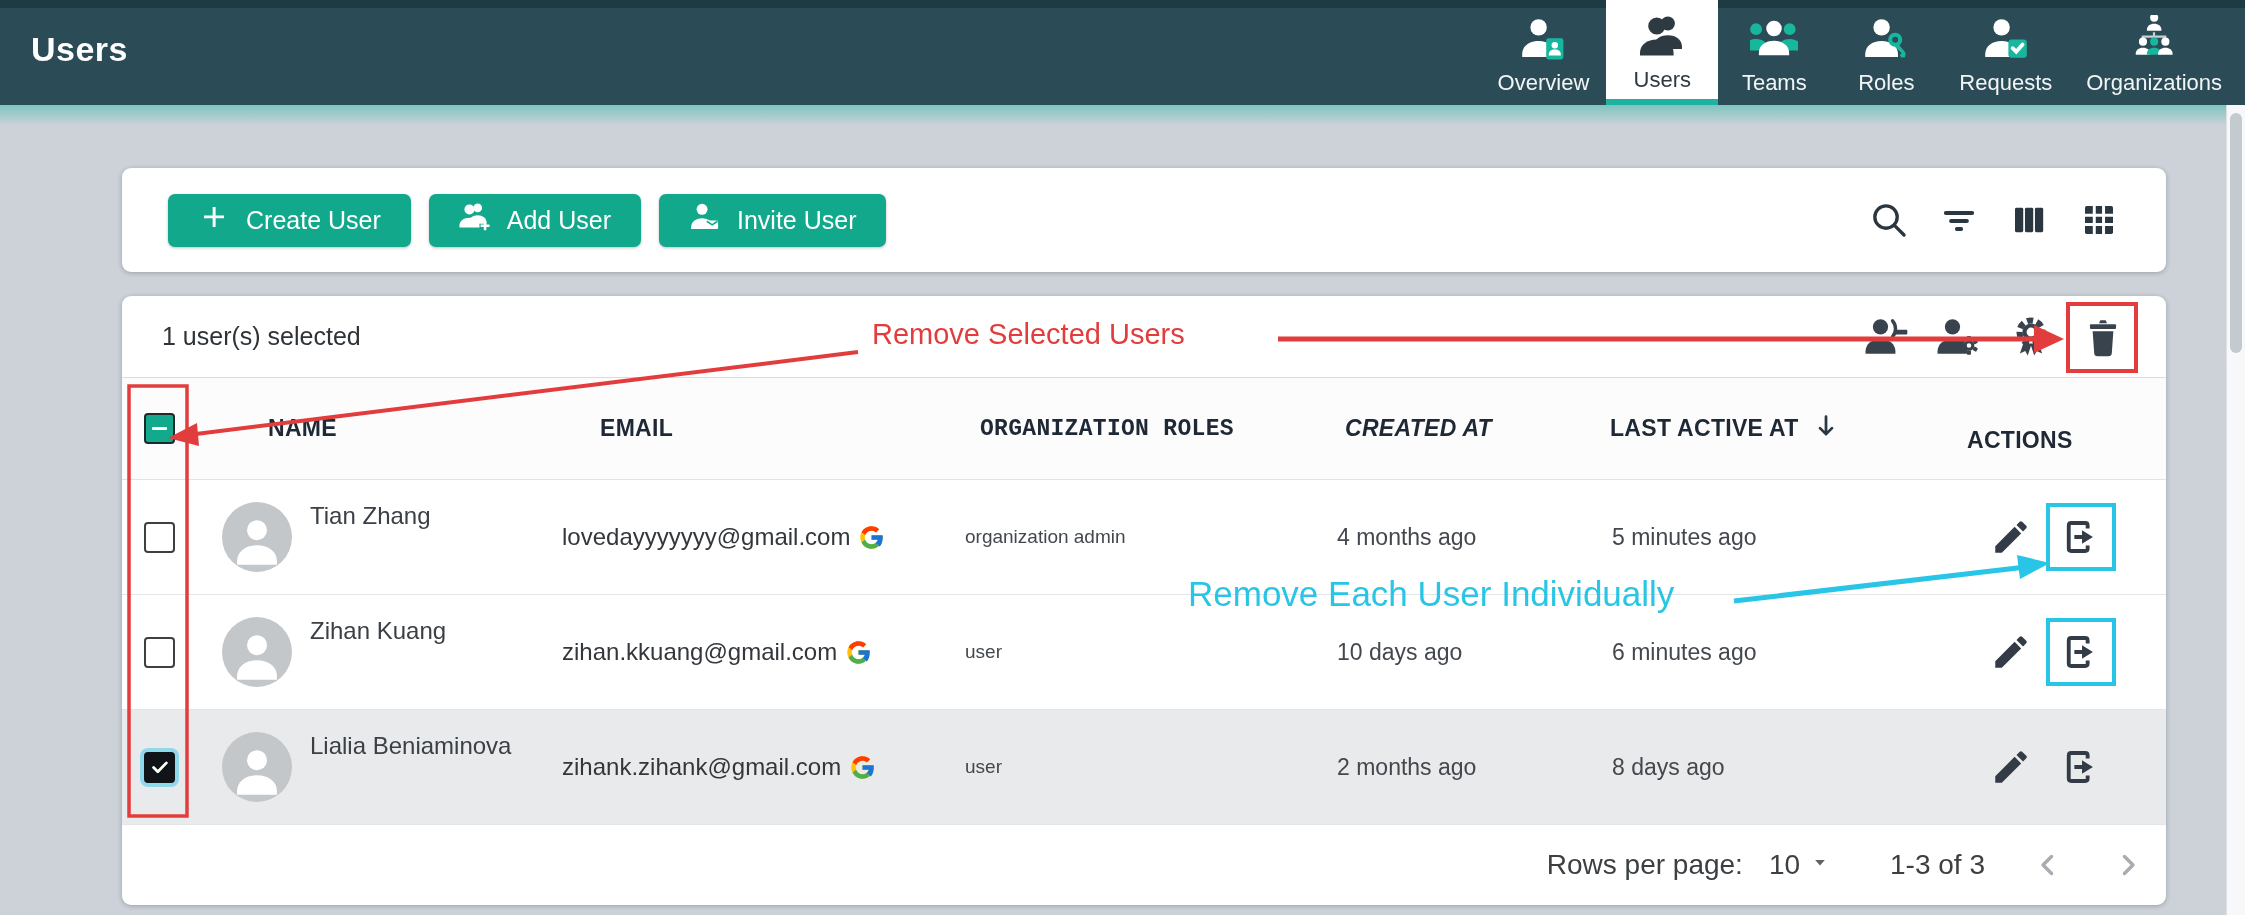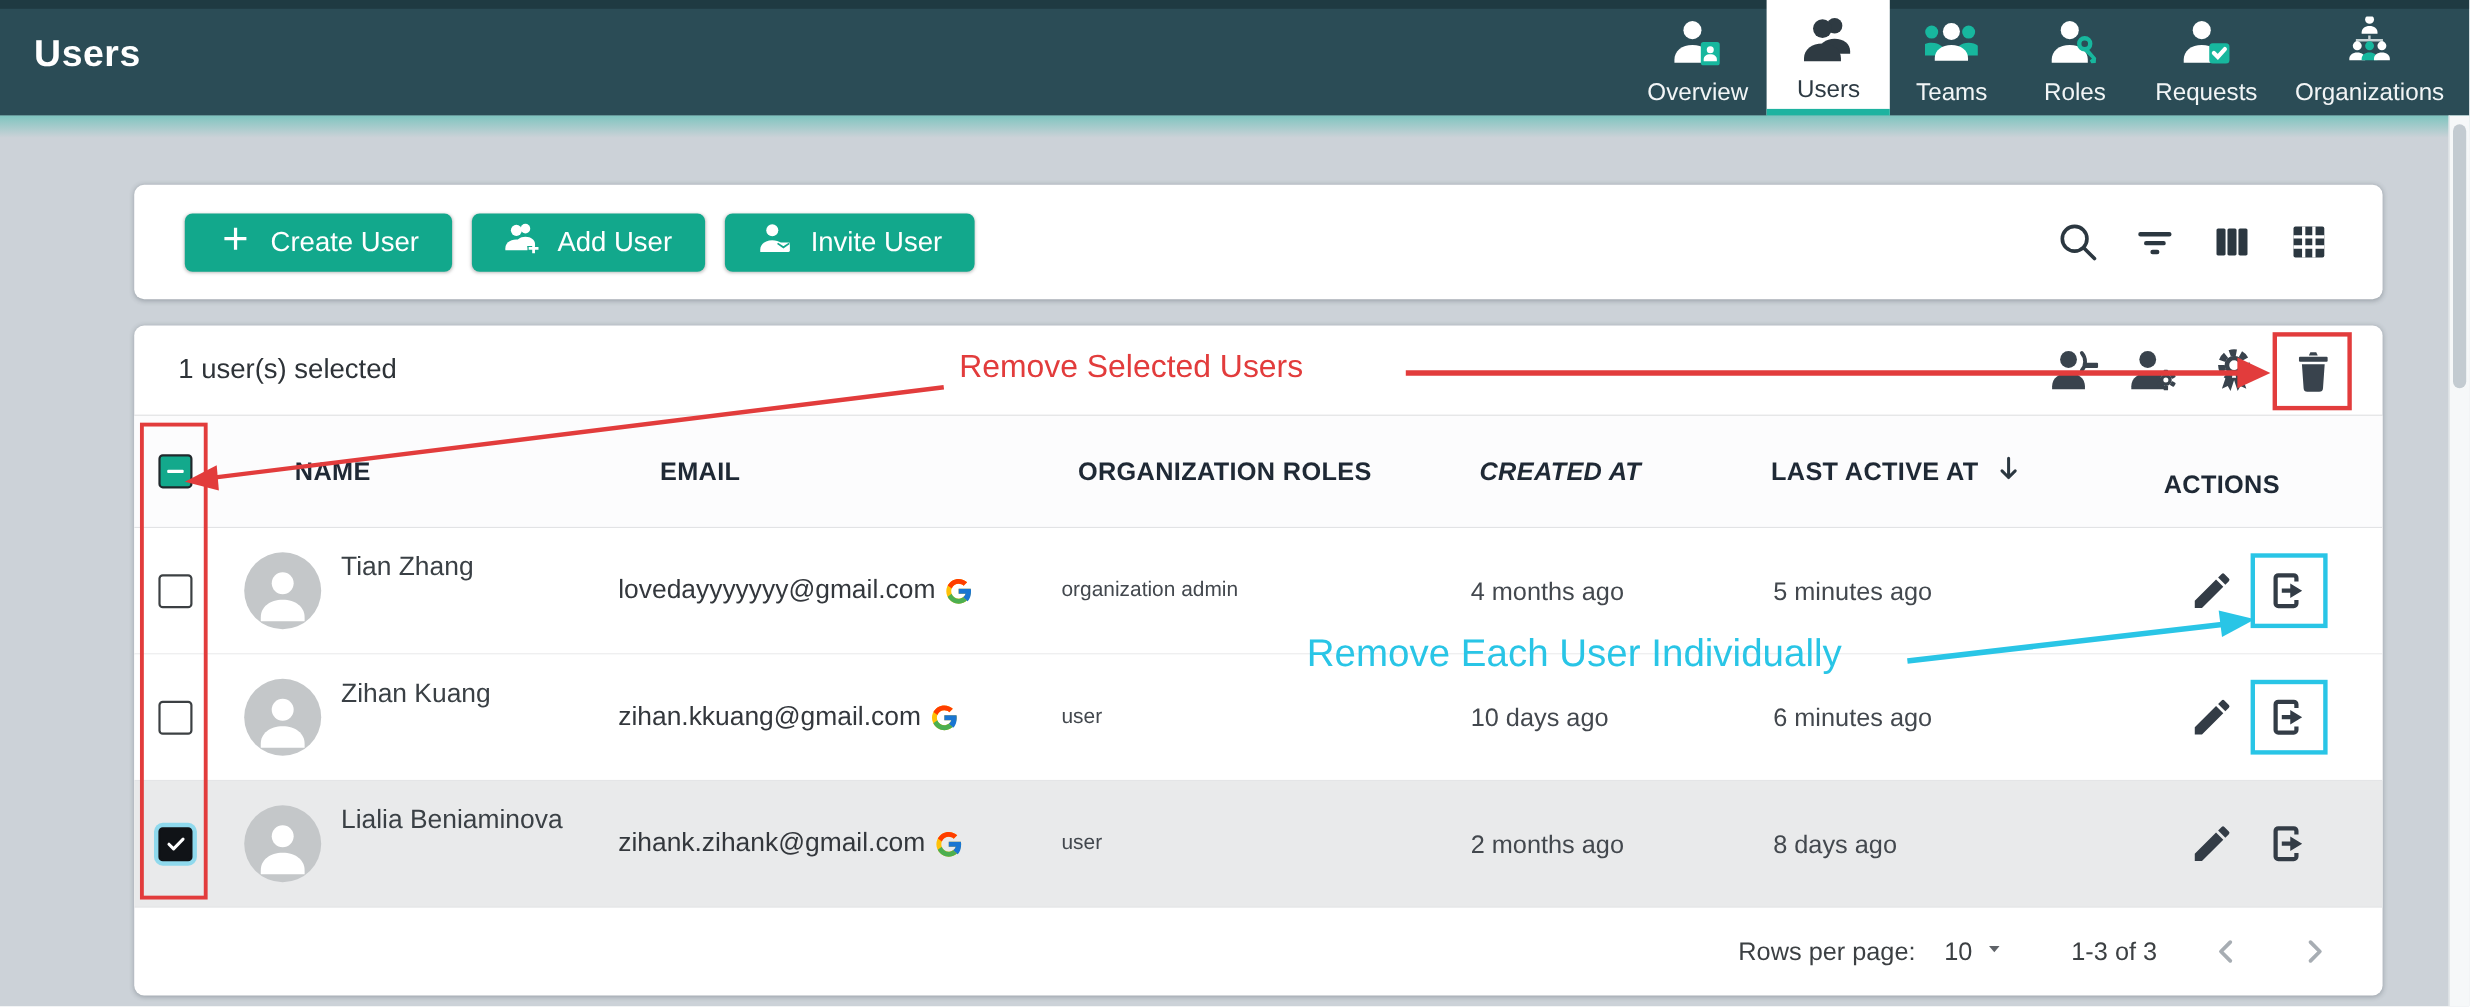--- a/index.html
+++ b/index.html
@@ -75,21 +75,21 @@
   .sel-icon { width:46px; height:46px; cursor:pointer; }
   .sel-icon svg { width:46px; height:46px; }
 
   .tgrid { display:grid; grid-template-columns:75px 365px 395px 380px 260px 360px 209px; align-items:center; }
   .thead {
     height:102px; background:#fcfcfd; border-bottom:1px solid #e2e3e5; flex:none;
     font-size:23px; font-weight:700; color:#1f2935; letter-spacing:.3px;
   }
   .thead .hc { display:flex; align-items:center; }
   .h-name  { padding-left:71px; } .h-email { padding-left:38px; }
-  .h-roles { padding-left:23px; } .h-created { padding-left:8px;font-style:italic; }
+  .h-roles { padding-left:23px;font-family:Liberation Mono, monospace; } .h-created { padding-left:8px;font-style:italic; }
   .h-last  { padding-left:13px; gap:12px; } .h-actions { padding-left:10px;margin-top:24px; }
   .sort-arrow svg { width:30px; height:30px; }
 
   .trow { height:115px; border-bottom:1px solid #e4e5e7; background:#fff; }
   .trow.selected { background:#e9eaeb; }
   .cb-cell { display:flex; justify-content:center; }
   .checkbox {
     width:31px; height:31px; border:2.5px solid #3c4043; border-radius:4px;
     background:#fff; cursor:pointer; display:flex; align-items:center; justify-content:center;
   }
@@ -109,21 +109,21 @@
   .g-icon svg { width:27px; height:27px; display:block; }
   .role-cell { padding-left:8px; font-size:19px; color:#43484e; }
   .created-cell { font-size:23px; color:#43484e; }
   .last-cell { padding-left:15px; font-size:23px; color:#43484e; }
   .actions-cell { display:flex; align-items:center; gap:28px; padding-left:33px; }
   .action-icon { width:42px; height:42px; cursor:pointer; }
   .action-icon svg { width:42px; height:42px; }
 
   .pagination {
     flex:1; display:flex; align-items:center; justify-content:flex-end;
-    padding-right:45px; color:#3c4043; font-size:23px;
+    padding-right:21px; color:#3c4043; font-size:28px;
   }
   .rpp-group { display:flex; align-items:center; gap:8px; margin-left:26px; cursor:pointer; }
   .rpp-group svg { width:24px; height:24px; }
   .range-text { margin-left:58px; }
   .pg-btn { margin-left:46px; width:34px; height:34px; cursor:default; }
   .pg-btn svg { width:34px; height:34px; }
 
   
   .anno-layer { position:absolute; left:0; top:0; width:2245px; height:915px; pointer-events:none; z-index:50; }
   .anno-text-red {

